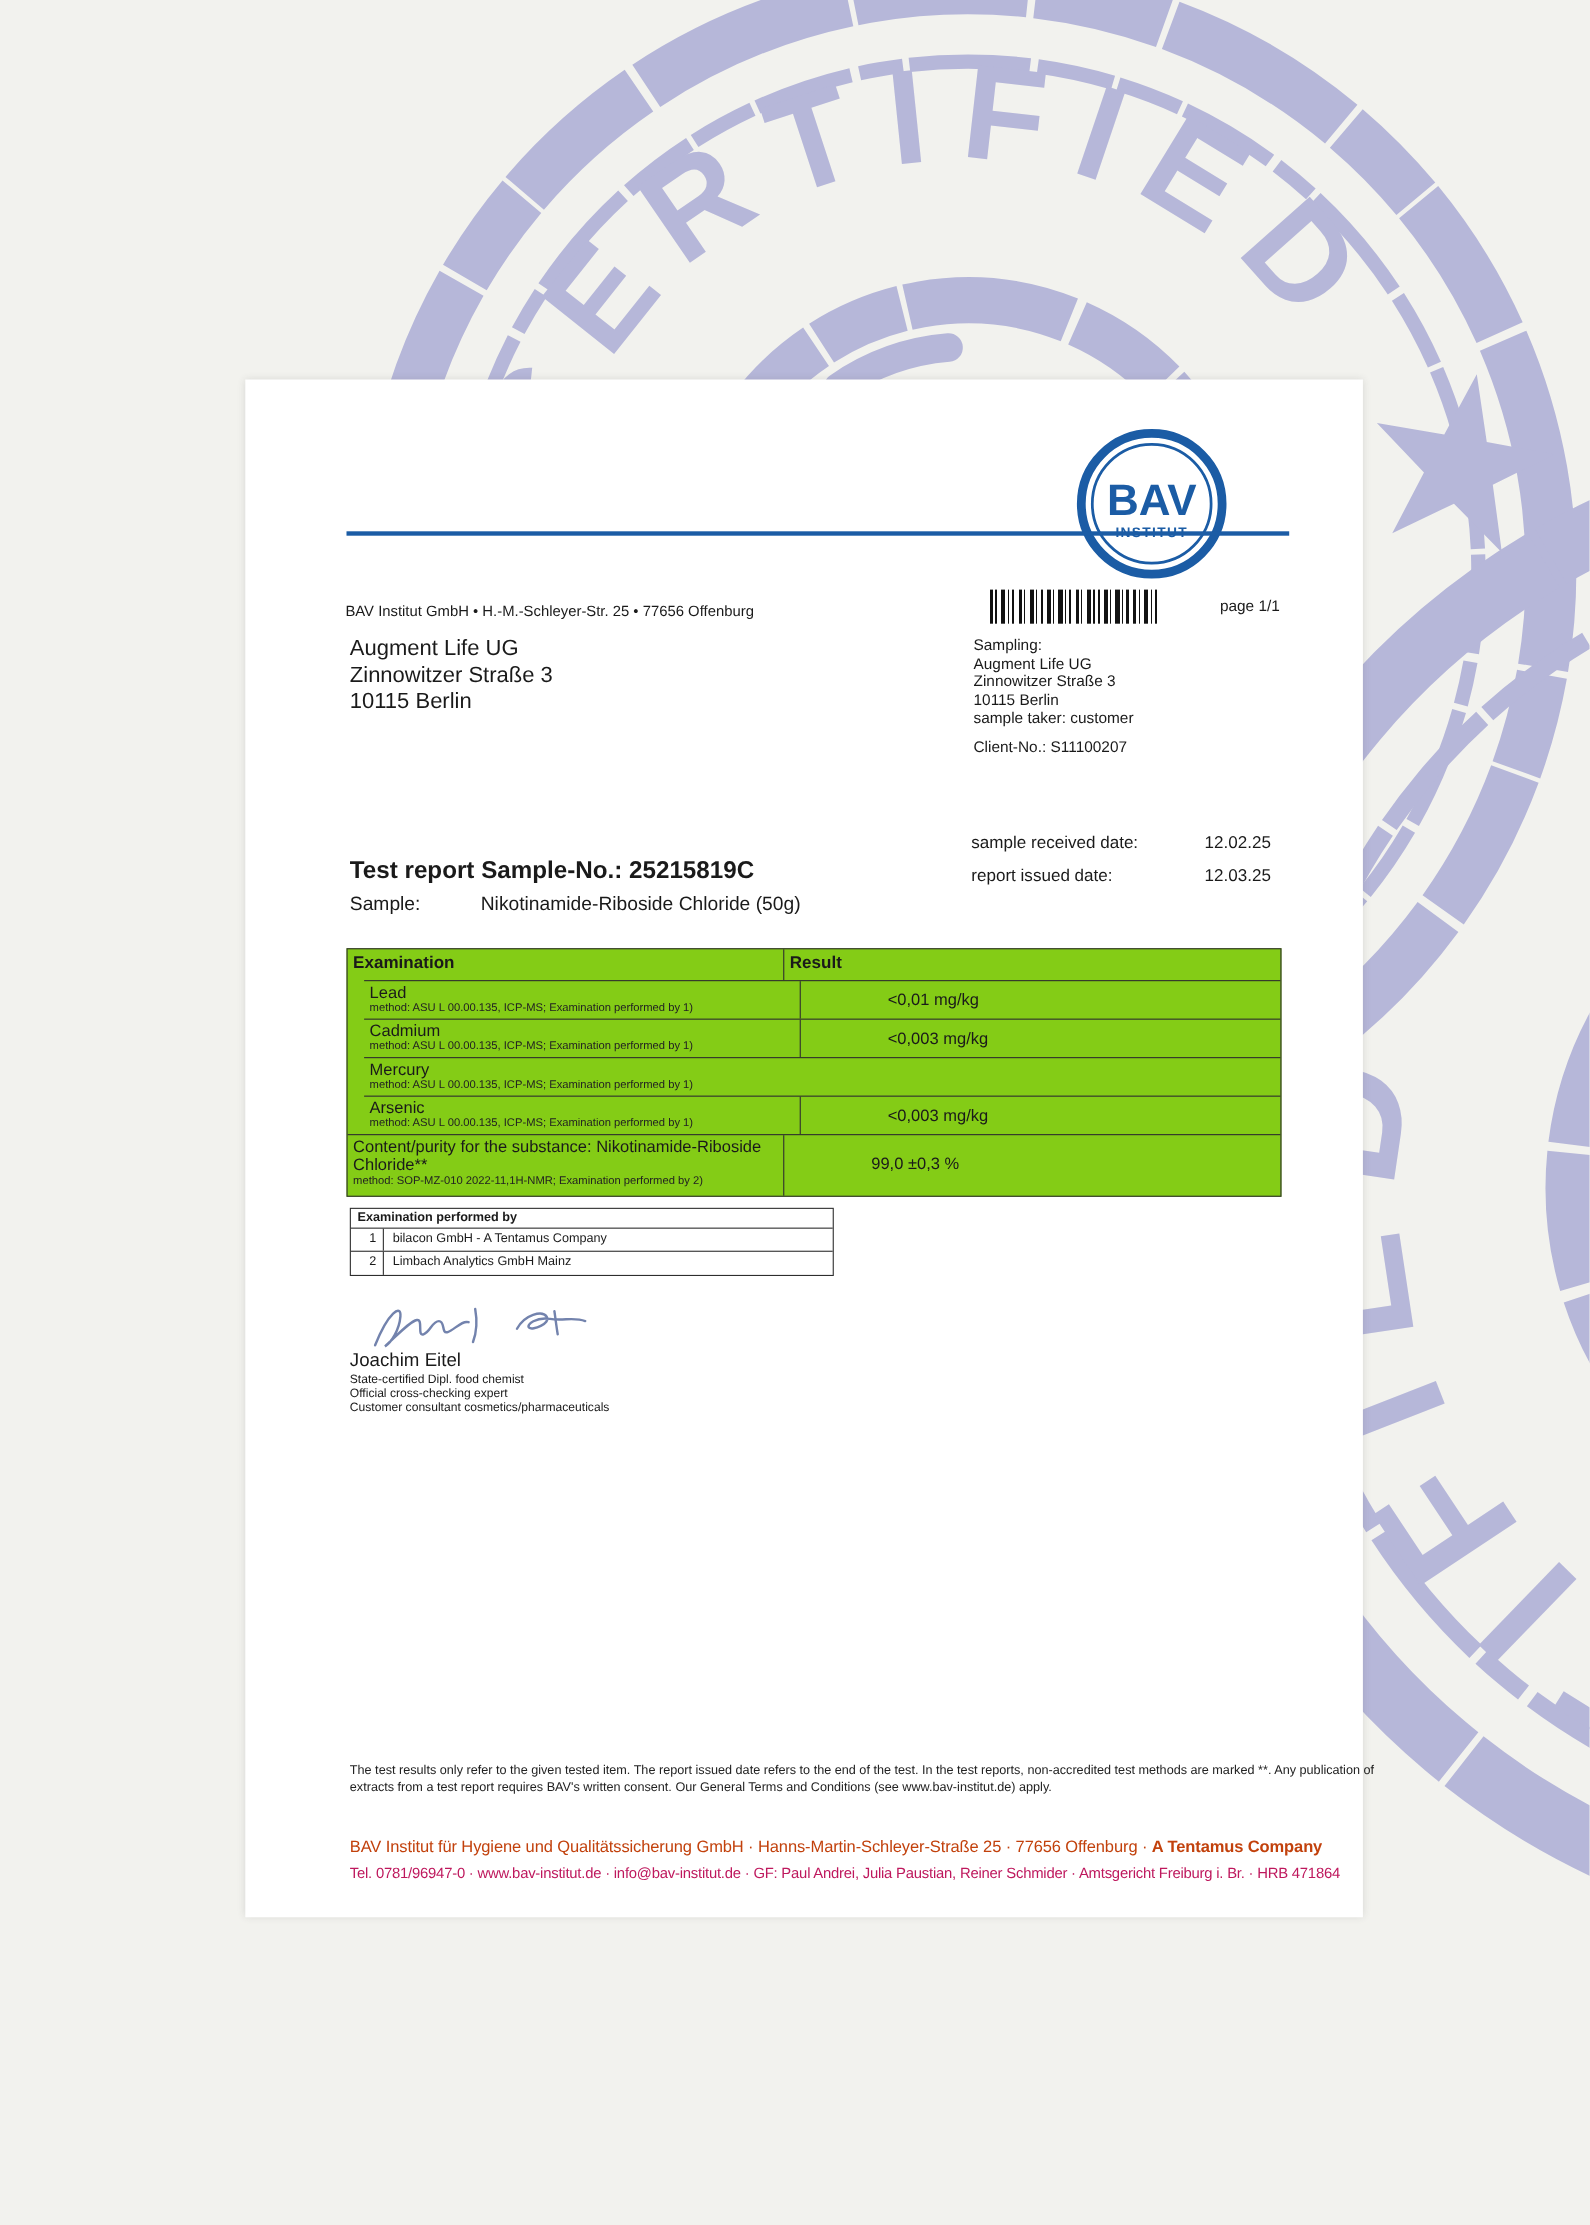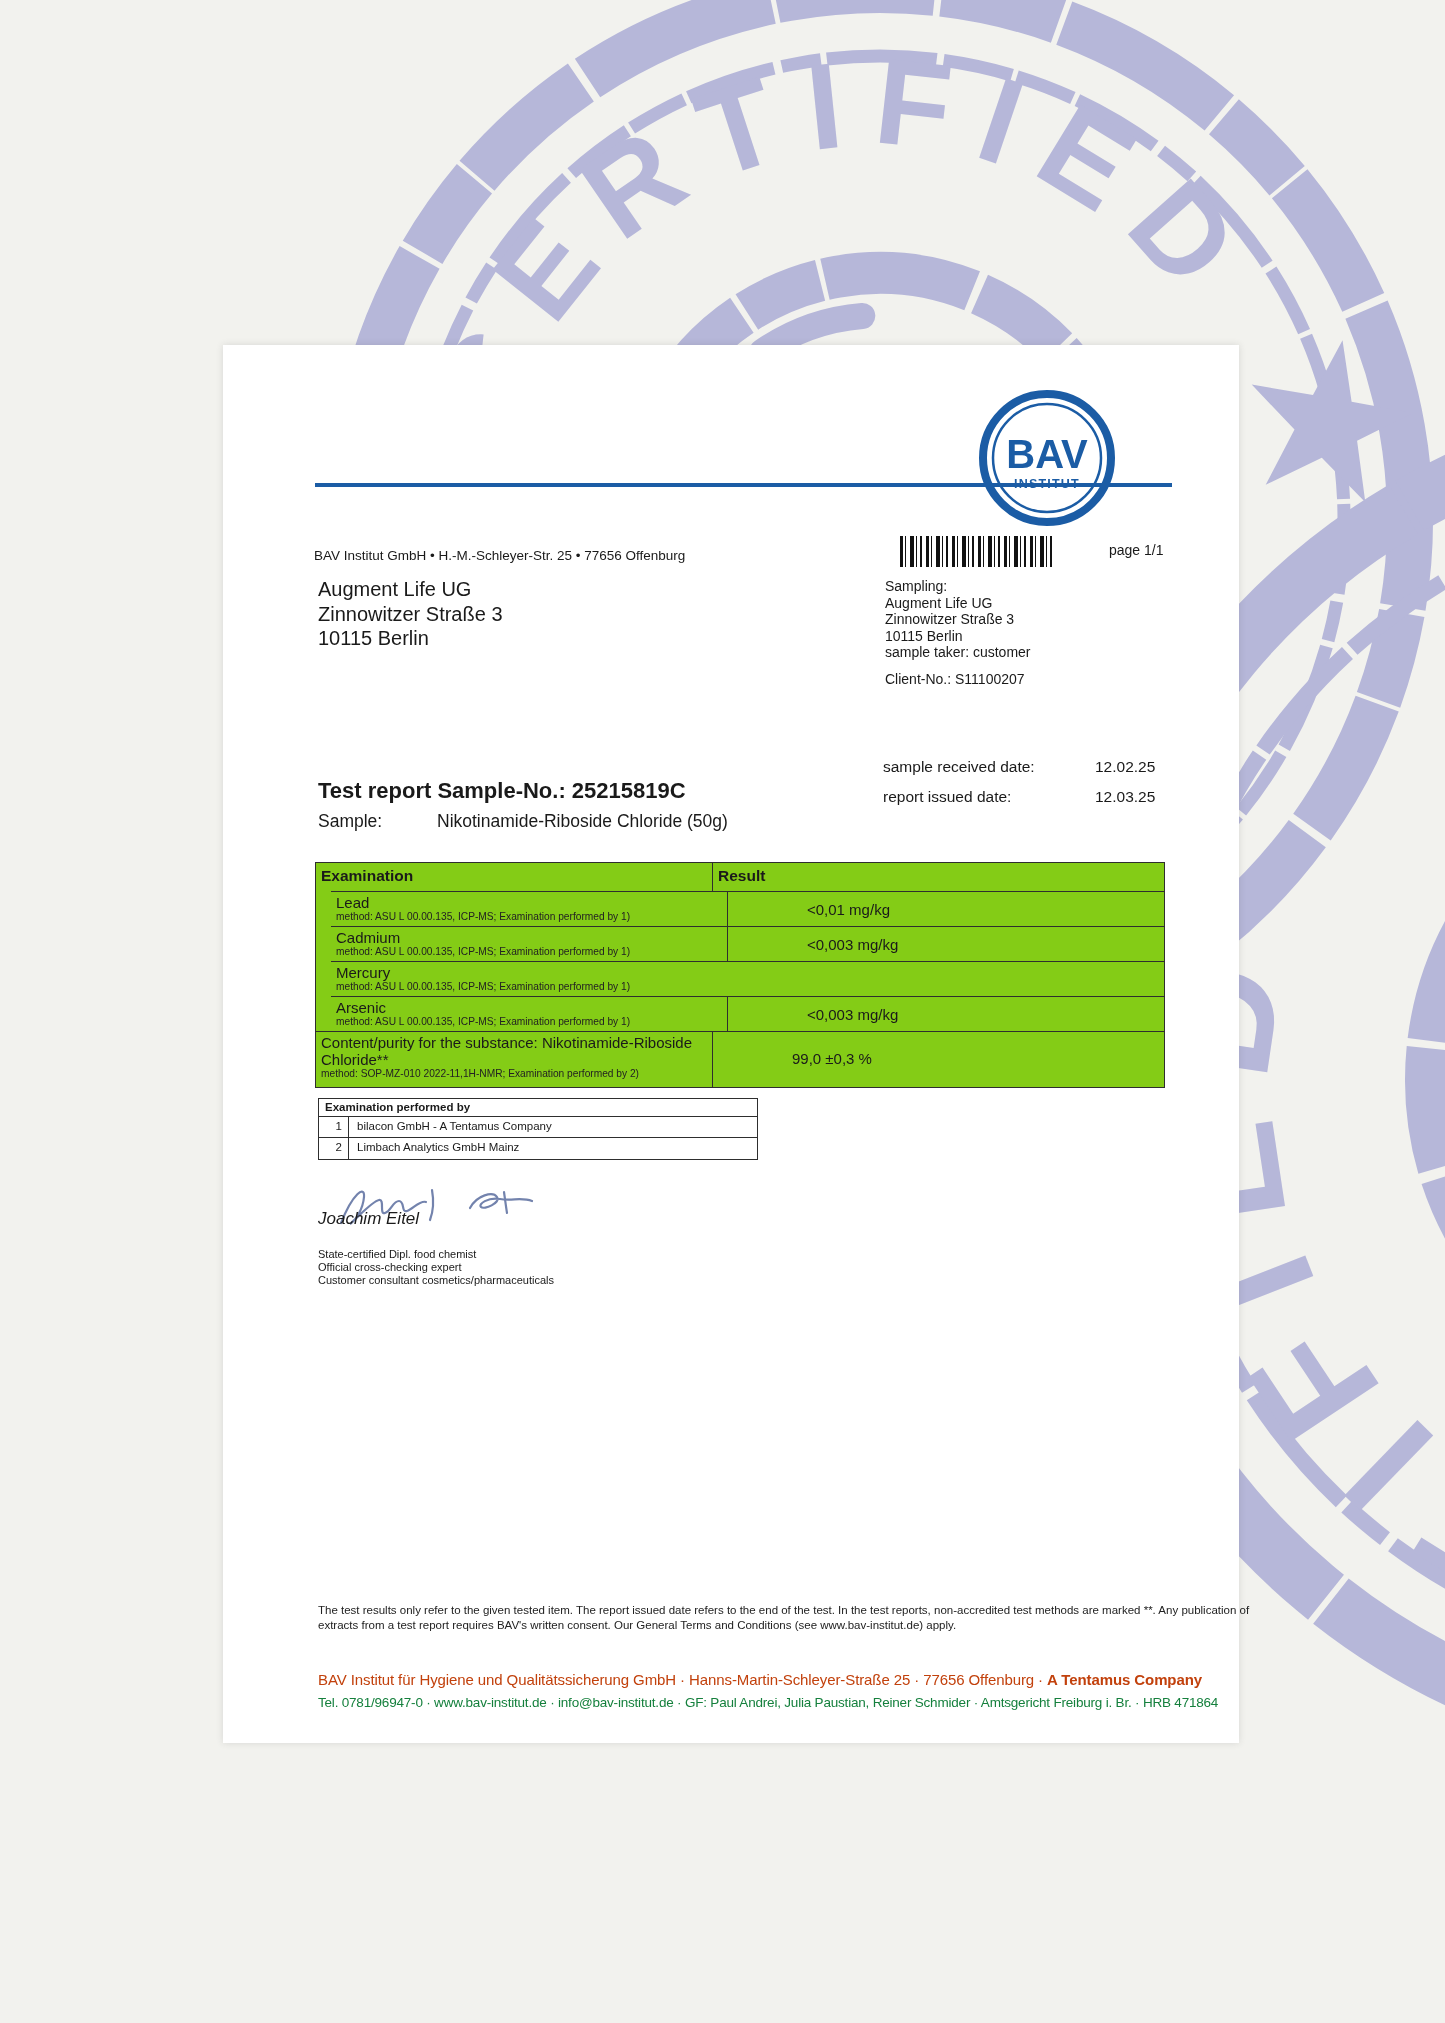--- a/index.html
+++ b/index.html
@@ -63,28 +63,28 @@
   .rt-r-big .rt-result { padding-top:18px; }
   
   .pb-table { left:95px; top:753px; width:440px; border:1px solid #2e2e2e; font-size:11.5px; }
   .pb-head { height:18px; font-weight:bold; padding:2px 0 0 6px; border-bottom:1px solid #2e2e2e; }
   .pb-row { display:grid; grid-template-columns:30px 410px; height:21px; border-bottom:1px solid #2e2e2e; }
   .pb-row:last-child { border-bottom:none; }
   .pb-no { text-align:right; padding:3px 6px 0 0; border-right:1px solid #2e2e2e; }
   .pb-lab { padding:3px 0 0 8px; }
   
   .sig-svg { left:112px; top:838px; width:210px; height:45px; }
-  .sig-name { left:95px; top:864px; font-size:17px;font-style:italic; }
+  .sig-name { left:95px; top:882px; font-size:17px; }
   .sig-titles { left:95px; top:903px; font-size:11px; line-height:13px; }
   
   .disclaimer { left:95px; top:1258px; font-size:11.5px; line-height:14.5px; color:#222; }
   .disclaimer div { white-space:nowrap; }
   .footer-line1 { left:95px; top:1326px; font-size:15px; color:#c2410c; white-space:nowrap; letter-spacing:-0.1px; }
   .footer-line1 b { font-weight:bold; }
-  .footer-line2 { left:95px; top:1350px; font-size:13.5px; color:#15803d; white-space:nowrap; letter-spacing:-0.2px; }
+  .footer-line2 { left:95px; top:1350px; font-size:13.5px; color:#be185d; white-space:nowrap; letter-spacing:-0.2px; }
 </style>
 </head>
 <body>
 
 <svg width="0" height="0" style="position:absolute" aria-hidden="true">
   <defs>
     <symbol id="certified-stamp" viewBox="-600 -600 1200 1200">
       <g stroke="#b6b7d9" fill="none">
         <circle r="530" stroke-width="46" stroke-dasharray="180 6 90 4 140 8 200 5 160 7 120 6"></circle>
         <circle r="464" stroke-width="13" stroke-dasharray="60 5 90 8 40 6 110 7 70 5"></circle>

